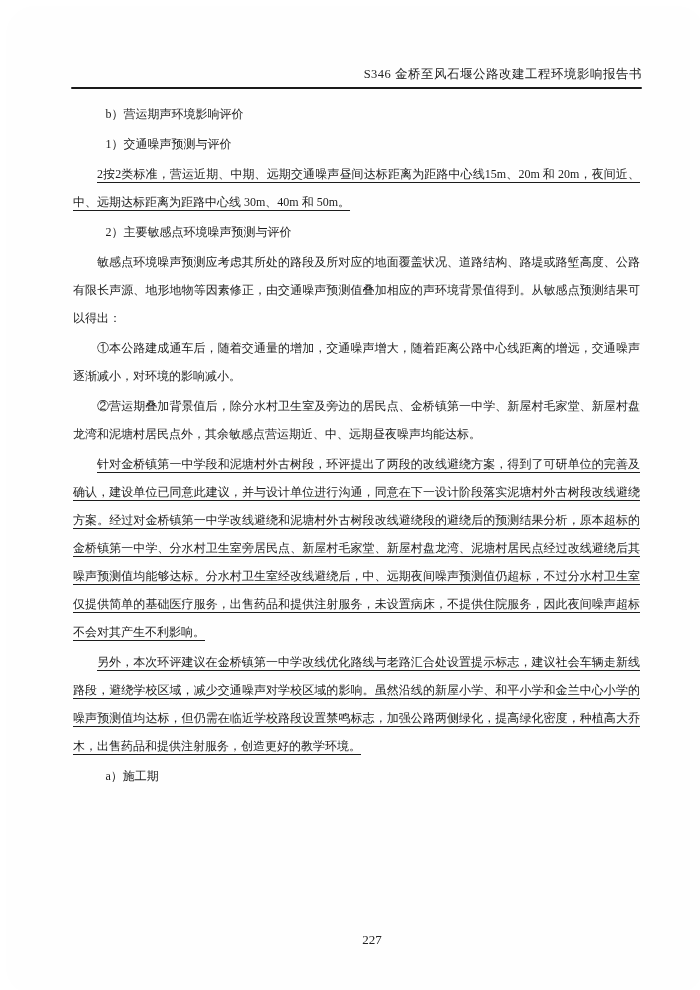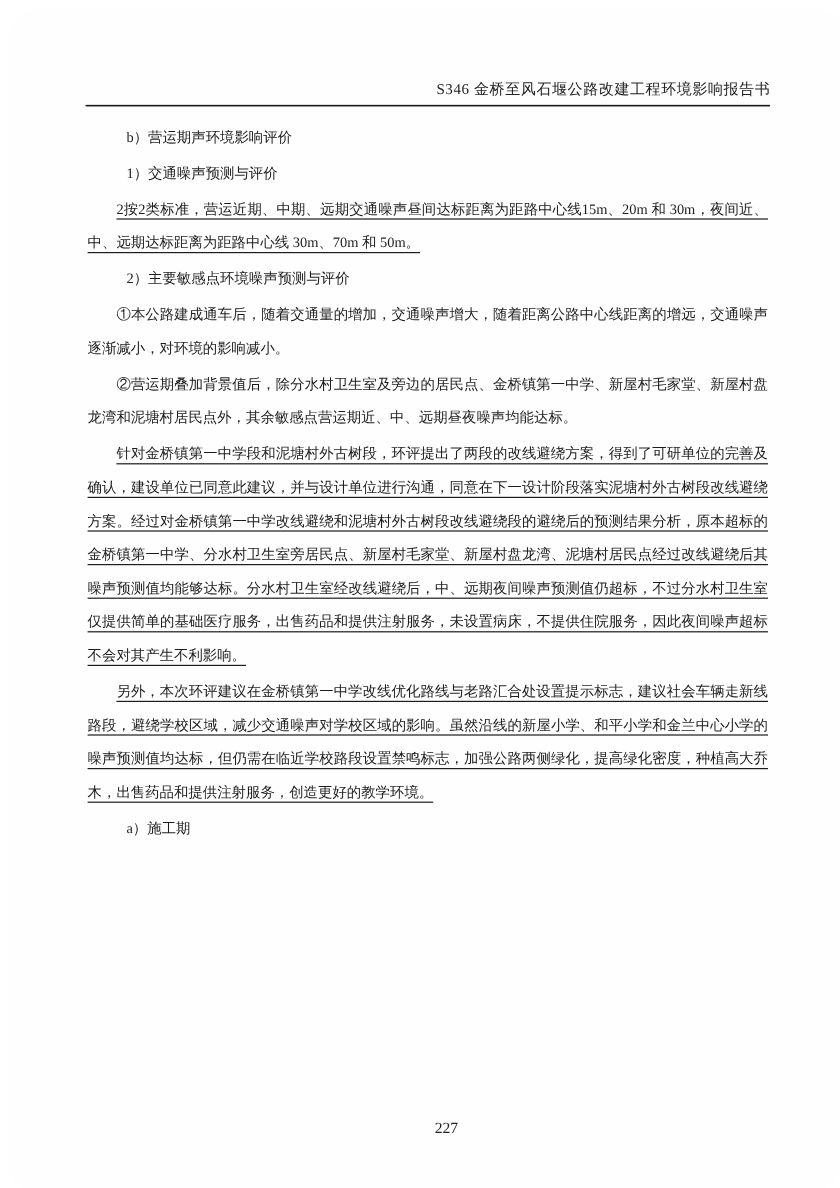--- a/index.html
+++ b/index.html
@@ -65,24 +65,25 @@
   <div class="running-header">S346 金桥至风石堰公路改建工程环境影响报告书</div>
   <hr class="header-rule">
 
   <div class="body-text">
 
     <div class="subheading">b）营运期声环境影响评价</div>
 
     <div class="subheading">1）交通噪声预测与评价</div>
 
 
-    <div class="para underlined">2按2类标准，营运近期、中期、远期交通噪声昼间达标距离为距路中心线15m、20m 和 30m，夜间近、中、远期达标距离为距路中心线 30m、70m 和 50m。</div>
+    <div class="para underlined">2按2类标准，营运近期、中期、远期交通噪声昼间达标距离为距路中心线15m、20m 和 20m，夜间近、中、远期达标距离为距路中心线 30m、40m 和 50m。</div>
 
     <div class="subheading">2）主要敏感点环境噪声预测与评价</div>
 
+    <div class="para">敏感点环境噪声预测应考虑其所处的路段及所对应的地面覆盖状况、道路结构、路堤或路堑高度、公路有限长声源、地形地物等因素修正，由交通噪声预测值叠加相应的声环境背景值得到。从敏感点预测结果可以得出：</div>
 
     <div class="para">①本公路建成通车后，随着交通量的增加，交通噪声增大，随着距离公路中心线距离的增远，交通噪声逐渐减小，对环境的影响减小。</div>
 
     <div class="para">②营运期叠加背景值后，除分水村卫生室及旁边的居民点、金桥镇第一中学、新屋村毛家堂、新屋村盘龙湾和泥塘村居民点外，其余敏感点营运期近、中、远期昼夜噪声均能达标。</div>
 
     <div class="para underlined">针对金桥镇第一中学段和泥塘村外古树段，环评提出了两段的改线避绕方案，得到了可研单位的完善及确认，建设单位已同意此建议，并与设计单位进行沟通，同意在下一设计阶段落实泥塘村外古树段改线避绕方案。经过对金桥镇第一中学改线避绕和泥塘村外古树段改线避绕段的避绕后的预测结果分析，原本超标的金桥镇第一中学、分水村卫生室旁居民点、新屋村毛家堂、新屋村盘龙湾、泥塘村居民点经过改线避绕后其噪声预测值均能够达标。分水村卫生室经改线避绕后，中、远期夜间噪声预测值仍超标，不过分水村卫生室仅提供简单的基础医疗服务，出售药品和提供注射服务，未设置病床，不提供住院服务，因此夜间噪声超标不会对其产生不利影响。</div>
 
     <div class="para underlined">另外，本次环评建议在金桥镇第一中学改线优化路线与老路汇合处设置提示标志，建议社会车辆走新线路段，避绕学校区域，减少交通噪声对学校区域的影响。虽然沿线的新屋小学、和平小学和金兰中心小学的噪声预测值均达标，但仍需在临近学校路段设置禁鸣标志，加强公路两侧绿化，提高绿化密度，种植高大乔木，出售药品和提供注射服务，创造更好的教学环境。</div>
 
 

